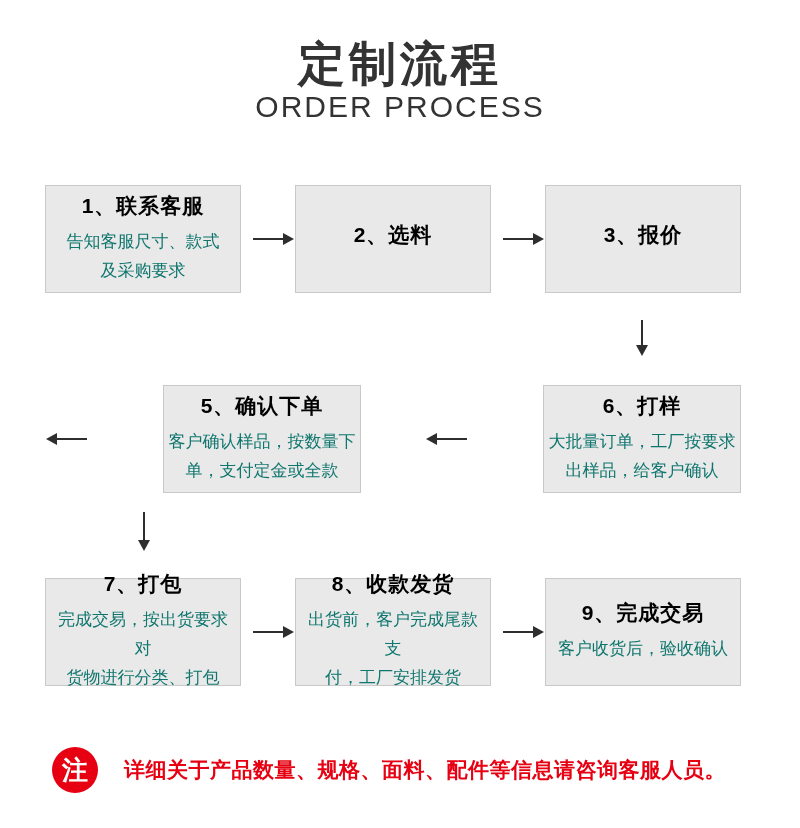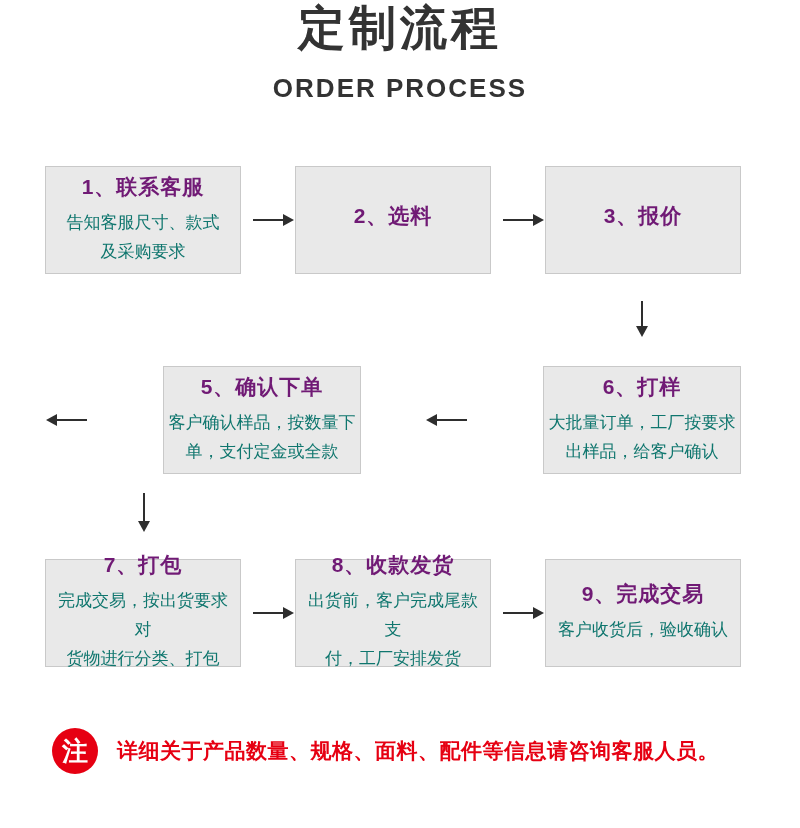--- a/index.html
+++ b/index.html
@@ -11,33 +11,33 @@
   }
   * { margin: 0; padding: 0; box-sizing: border-box; }
   html, body { width: 800px; }
   body {
     height: 828px;
     background: #ffffff;
     font-family: "Liberation Sans", "DejaVu Sans", sans-serif;
     overflow: hidden;
   }
   
-  .header { text-align: center; }
+  .header { padding-top: 36px; text-align: center; }
   .page-title {
     font-size: 47px;
     line-height: 56px;
     font-weight: 700;
     color: var(--text-dark);
     letter-spacing: 4px;
   }
   .page-subtitle {
-    margin-top: 18px;
-    font-size: 26px;
+    margin-top: 1px;
+    font-size: 30px;
     line-height: 28px;
-    font-weight: 700;
+    font-weight: 400;
     color: var(--text-dark);
     letter-spacing: 2px;
   }
   
   .flow { width: 696px; margin: 64px 0 0 45px; }
   .flow-row {
     display: flex;
     justify-content: space-between;
     align-items: center;
   }
@@ -49,21 +49,21 @@
     display: flex;
     flex-direction: column;
     justify-content: center;
     align-items: center;
     text-align: center;
     padding: 4px 4px 6px 4px;
   }
   .box-title {
     font-size: 21px;
     font-weight: 700;
-    color: #701a75;
+    color: #000000;
     letter-spacing: 1px;
     margin-bottom: 7px;
   }
   .box-desc {
     font-size: 17px;
     line-height: 29px;
     color: #0f766e;
     white-space: pre-line;
   }
   
@@ -126,21 +126,21 @@
     background: var(--note-red);
     color: #ffffff;
     font-size: 26px;
     font-weight: 700;
     display: flex;
     align-items: center;
     justify-content: center;
     flex: none;
   }
   .note-text {
-    margin-left: 19px;
+    margin-left: 26px;
     font-size: 21px;
     font-weight: 600;
     color: var(--note-red);
     letter-spacing: 0.5px;
   }
 </style>
 </head>
 <body>
 
 <div class="header">

